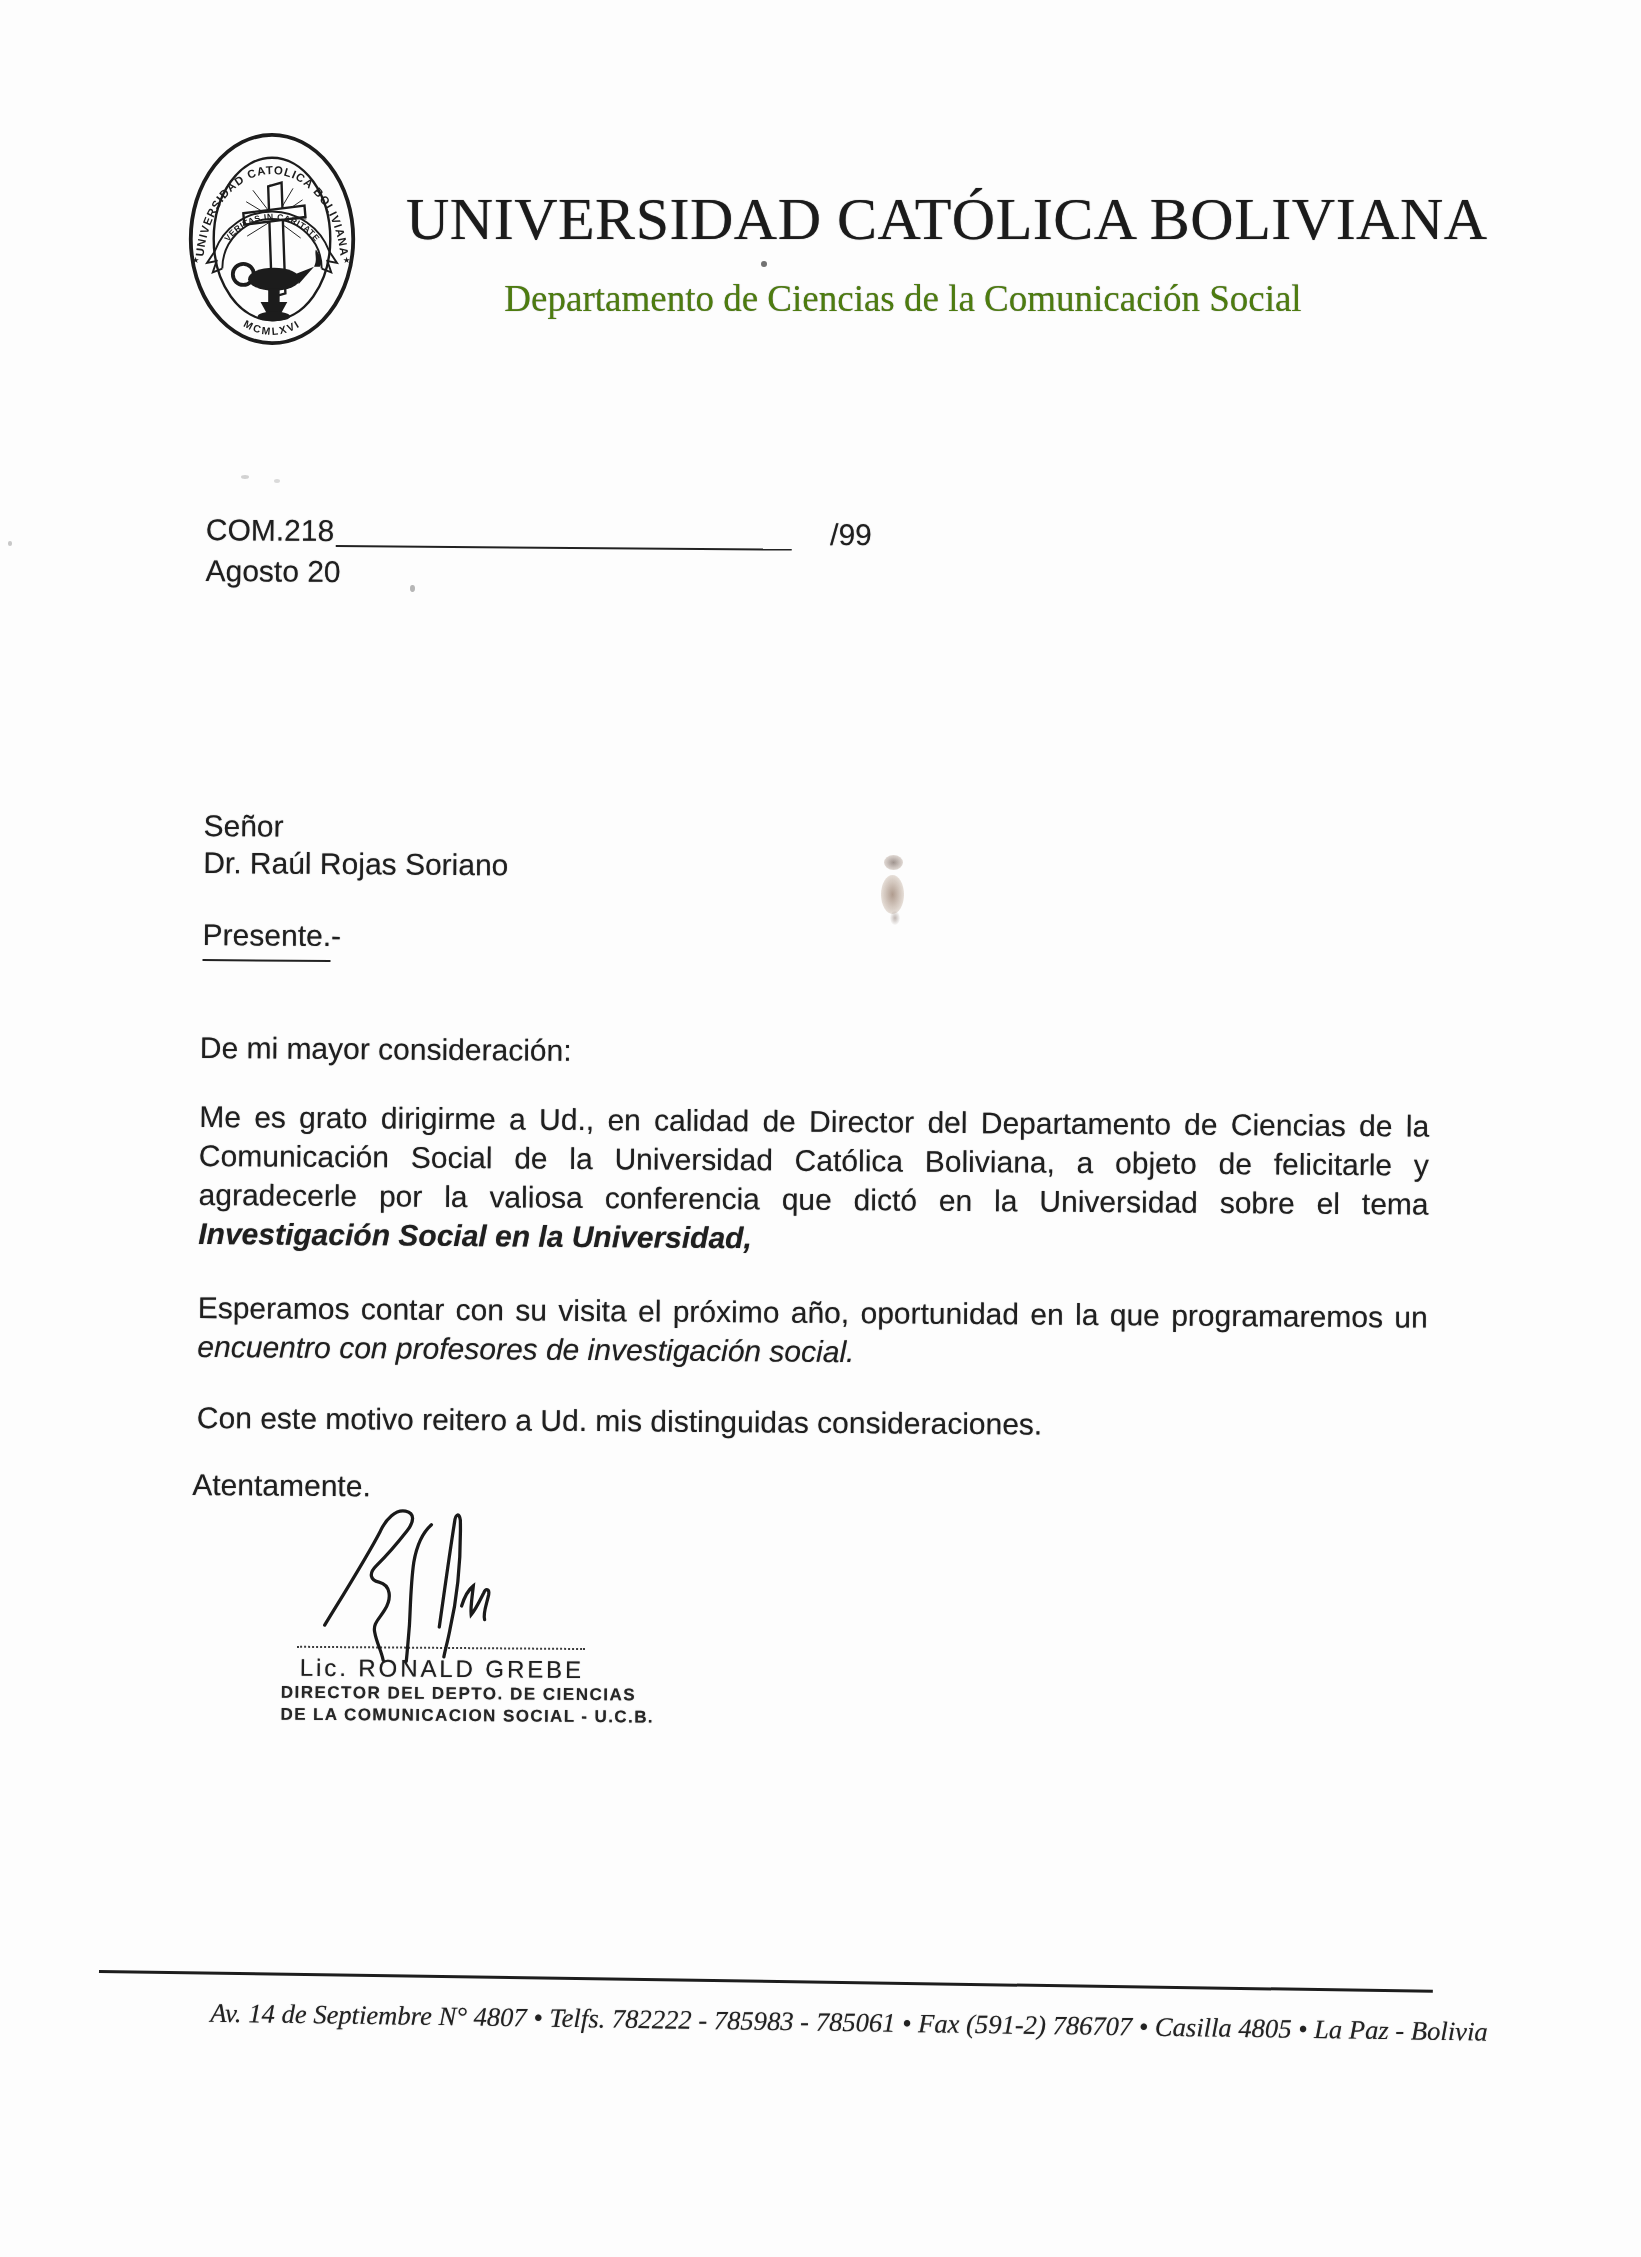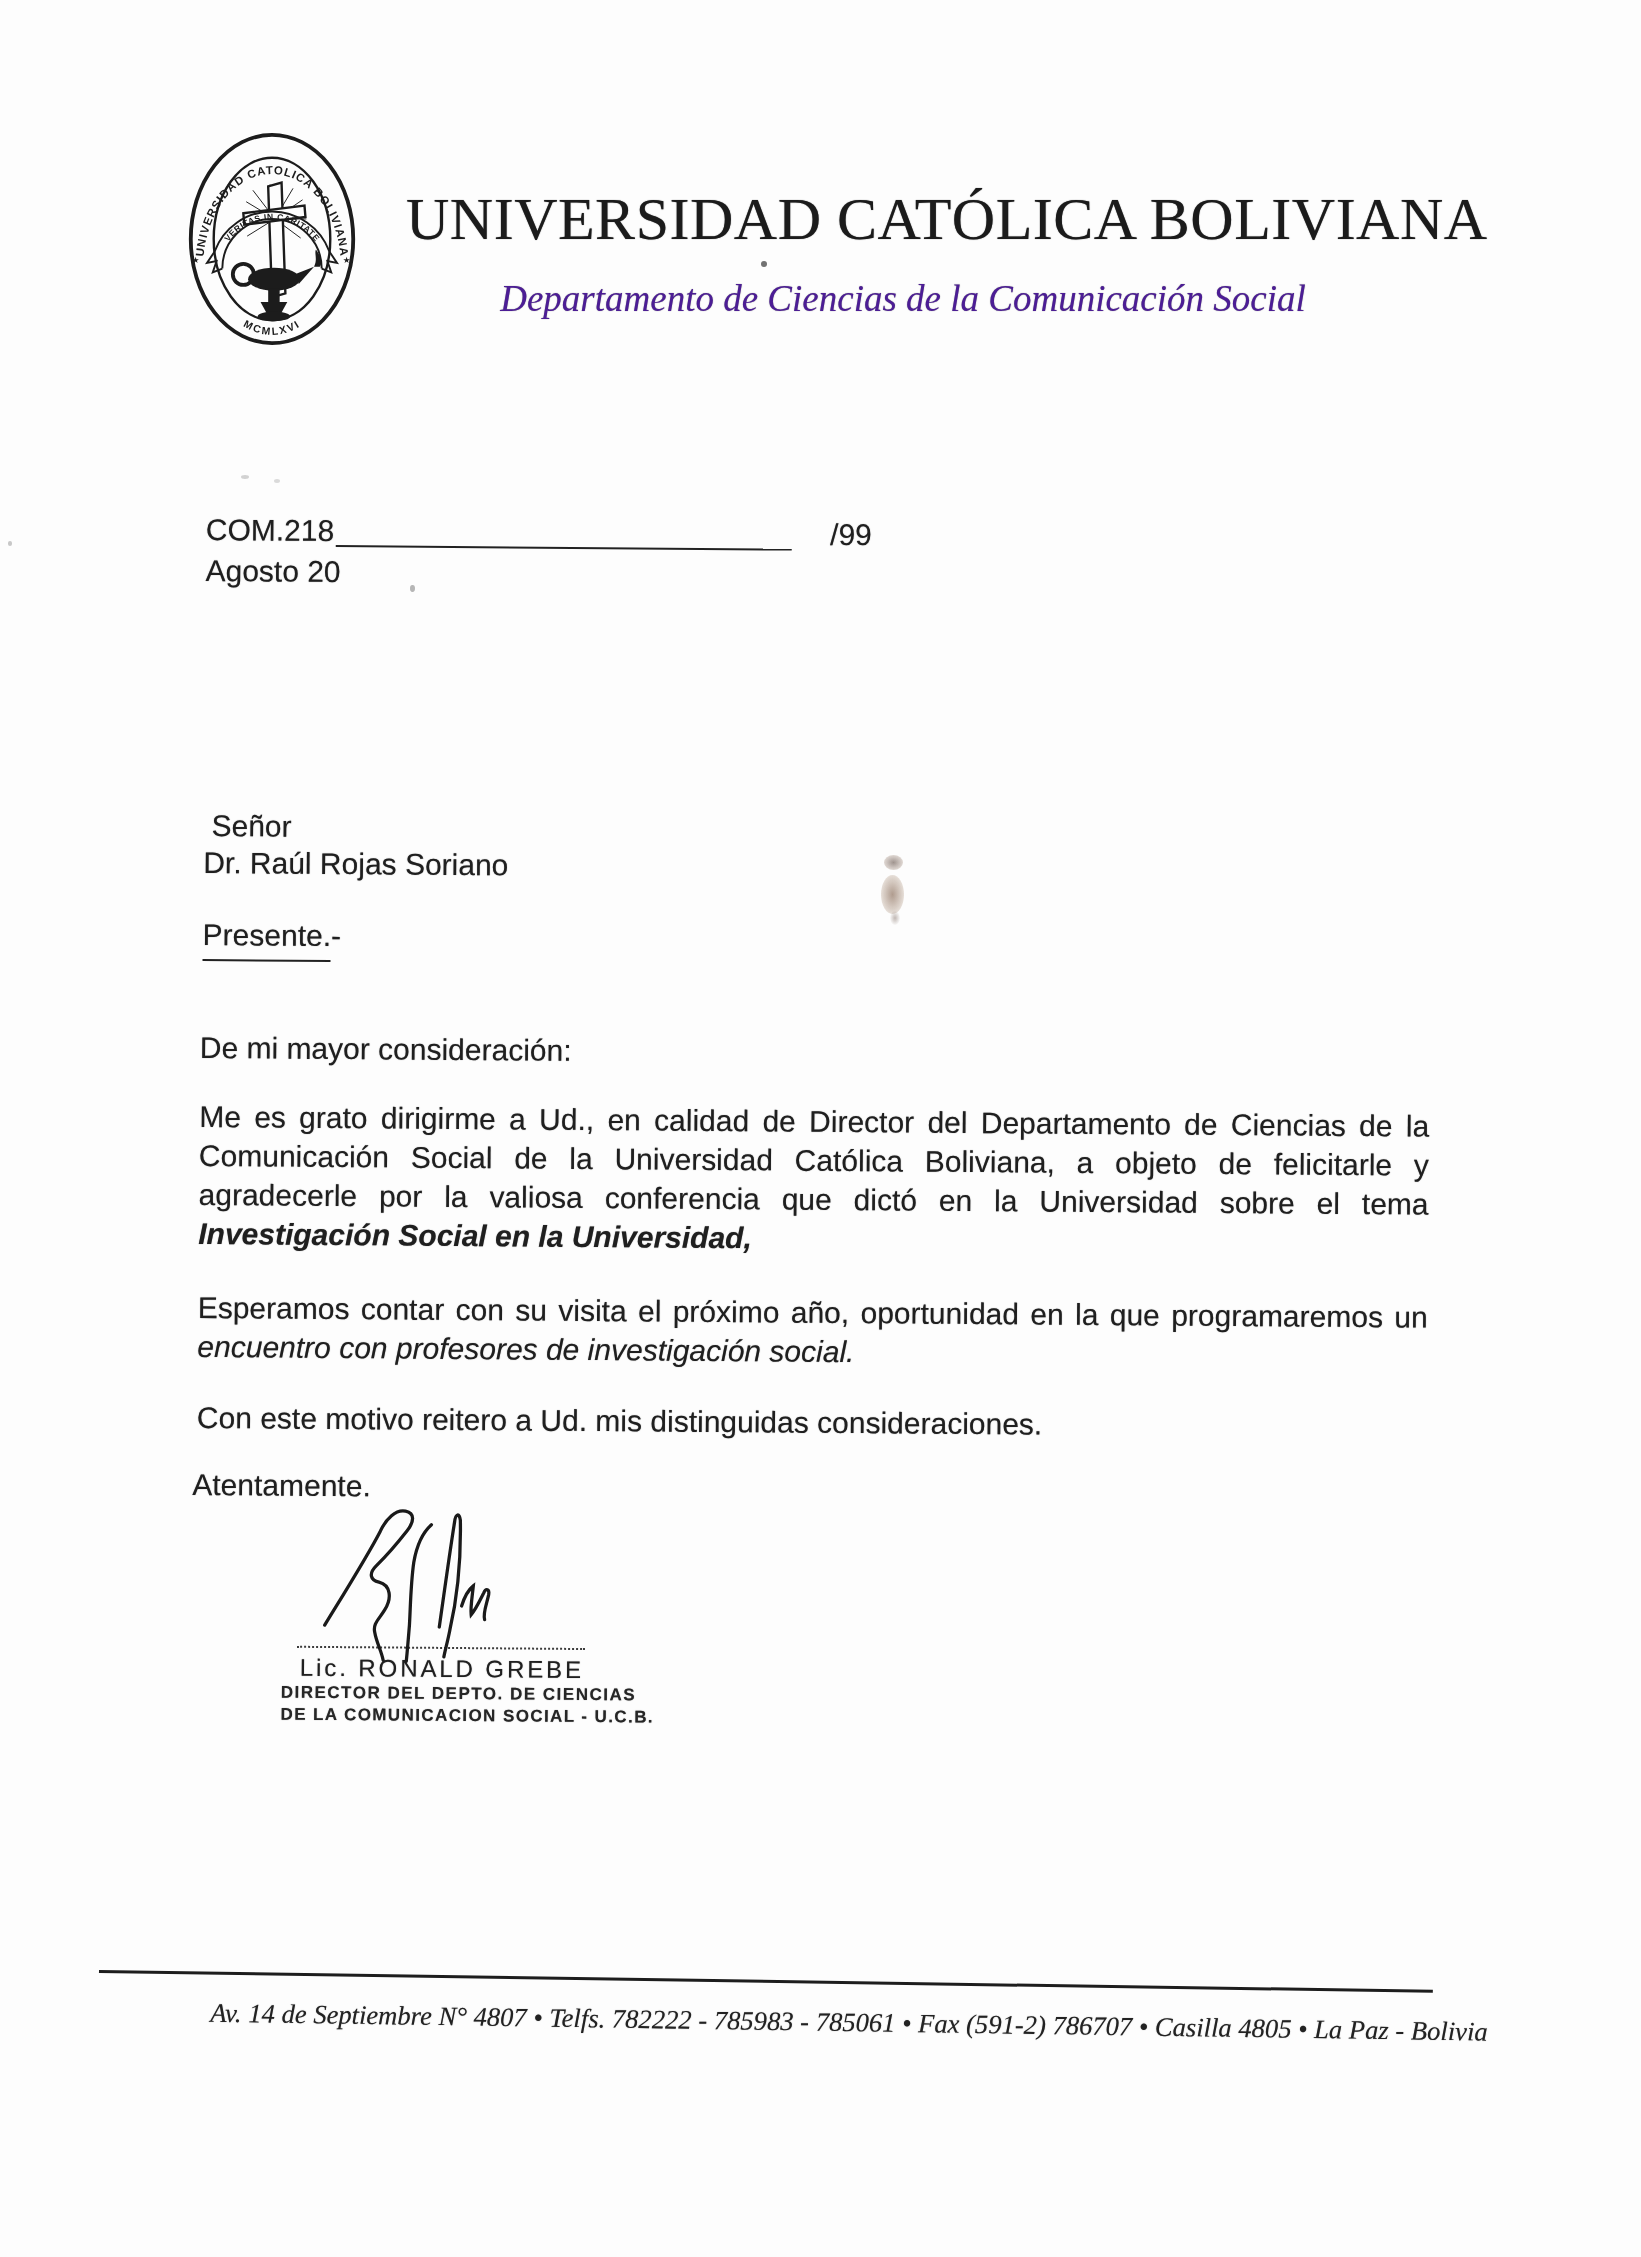--- a/index.html
+++ b/index.html
@@ -20,35 +20,35 @@
   .header-text { left:406px; top:185px; width:994px; text-align:center; }
   .uni-title {
     font-family:"Liberation Serif", serif;
     font-weight:400; font-size:60px; letter-spacing:0.5px;
     color:#1b1b1b; white-space:nowrap;
     text-shadow:0 0 1px rgba(20,20,20,0.7);
   }
   .uni-sub {
     margin-top:23px;
     font-family:"Liberation Serif", serif;
-    font-style:italic; font-size:37px; color:#4c1d95; white-space:nowrap;
+    font-size:37px; color:#4d7c0f; white-space:nowrap;
     text-shadow:0 0 1px rgba(30,30,30,0.55);
   }
 
   
   .content { left:0; top:0; width:1641px; height:2257px;
     transform:rotate(0.45deg); transform-origin:203px 512px; }
 
   .ref-row { left:206px; top:513px; width:666px; display:flex; align-items:flex-start; font-size:30px; }
   .ref-num { white-space:nowrap; }
   .ref-line { width:481px; height:33px; border-bottom:2.9px solid #222; margin:0 1.9px; }
   .ref-year { white-space:nowrap;margin-left:36px; }
   .date-line { left:206px; top:554px; font-size:30px; }
 
-  .senor    { left:206px; top:809px; font-size:30px;margin-left:8px; }
+  .senor    { left:206px; top:809px; font-size:30px; }
   .rec-name { left:206px; top:846px; font-size:30px; }
   .presente { left:206px; top:918px; font-size:30px; }
   .presente .u { border-bottom:2.9px solid #222; padding-bottom:8px; }
 
   .greeting { left:204px; top:1031px; font-size:30px; }
 
   .para { left:204px; width:1230px; font-size:30px; line-height:39px; text-align:justify; }
   .p1 { top:1097px; }
   .p2 { top:1288px; }
   .p3 { top:1398px; width:966px; text-align:left; }

